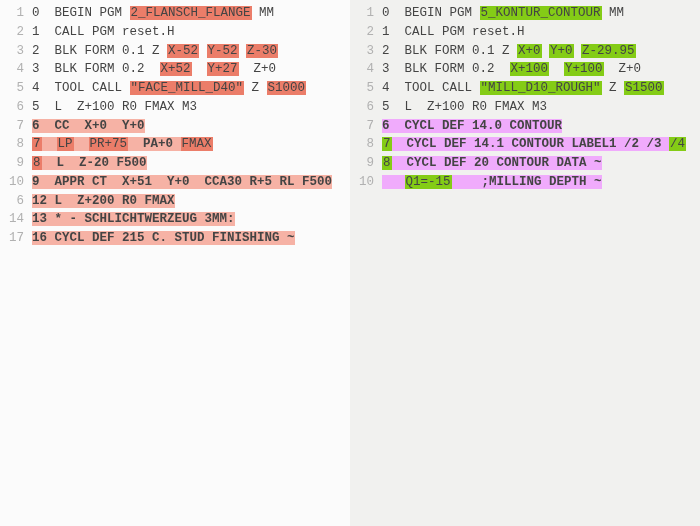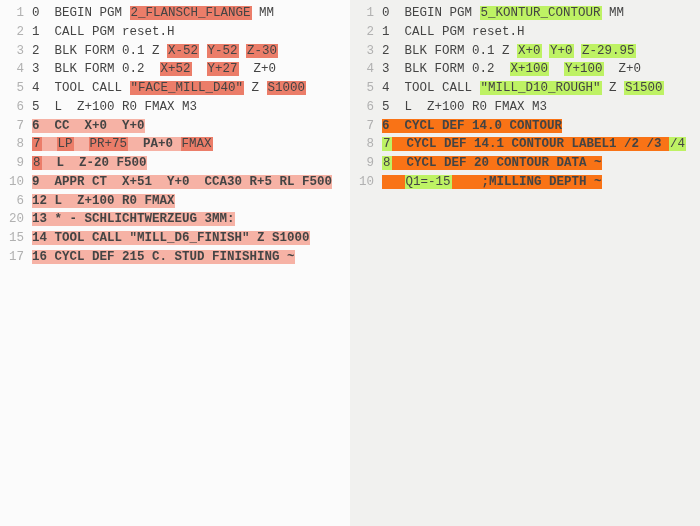--- a/index.html
+++ b/index.html
@@ -31,22 +31,22 @@
     user-select: none;
   }
   .code {
     flex: 1;
     white-space: pre-wrap;
     word-break: break-word;
     color: #444;
   }
   .pane-left .hl-line  { background: #f6b2a5; }
   .pane-left .hl-word  { background: #eb7d69; text-align: right; }
-  .pane-right .hl-line { background: #f97316; }
-  .pane-right .hl-word { background: #bef264; }
+  .pane-right .hl-line { background: #f0abfc; }
+  .pane-right .hl-word { background: #84cc16; }
   .hl-line { display: inline; font-weight: bold; }
   .hl-word { display: inline; padding: 0 1px; }
 </style>
 </head>
 <body>
 
 <div class="pane pane-left" id="pane-left">
     <div class="row">
       <div class="gutter">1</div>
       <div class="code"><span>0  BEGIN PGM </span><span class="hl-word">2_FLANSCH_FLANGE</span><span> MM</span></div>
@@ -82,29 +82,25 @@
     <div class="row">
       <div class="gutter">9</div>
       <div class="code"><span class="hl-word">8</span><span class="hl-line">  L  Z-20 F500</span></div>
     </div>
     <div class="row">
       <div class="gutter">10</div>
       <div class="code"><span class="hl-line">9  APPR CT  X+51  Y+0  CCA30 R+5 RL F500</span></div>
     </div>
     <div class="row">
       <div class="gutter">6</div>
-      <div class="code"><span class="hl-line">12 L  Z+100 R0 FMAX</span></div>
+      <div class="code"><span class="hl-line">12 L  Z+200 R0 FMAX</span></div>
     </div>
     <div class="row">
-      <div class="gutter">20</div>
+      <div class="gutter">14</div>
       <div class="code"><span class="hl-line">13 * - SCHLICHTWERZEUG 3MM:</span></div>
-    </div>
-    <div class="row">
-      <div class="gutter">15</div>
-      <div class="code"><span class="hl-line">14 TOOL CALL "MILL_D6_FINISH" Z S1000</span></div>
     </div>
     <div class="row">
       <div class="gutter">17</div>
       <div class="code"><span class="hl-line">16 CYCL DEF 215 C. STUD FINISHING ~</span></div>
     </div>
   </div>
 <div class="pane pane-right" id="pane-right">
     <div class="row">
       <div class="gutter">1</div>
       <div class="code"><span>0  BEGIN PGM </span><span class="hl-word">5_KONTUR_CONTOUR</span><span> MM</span></div>

